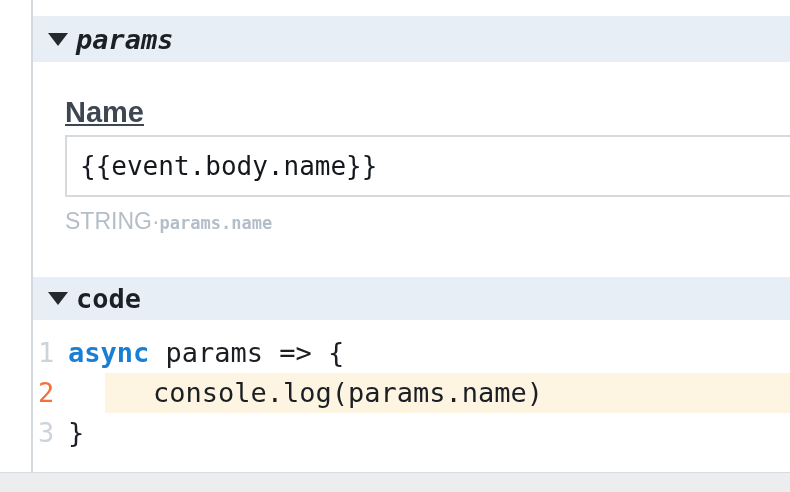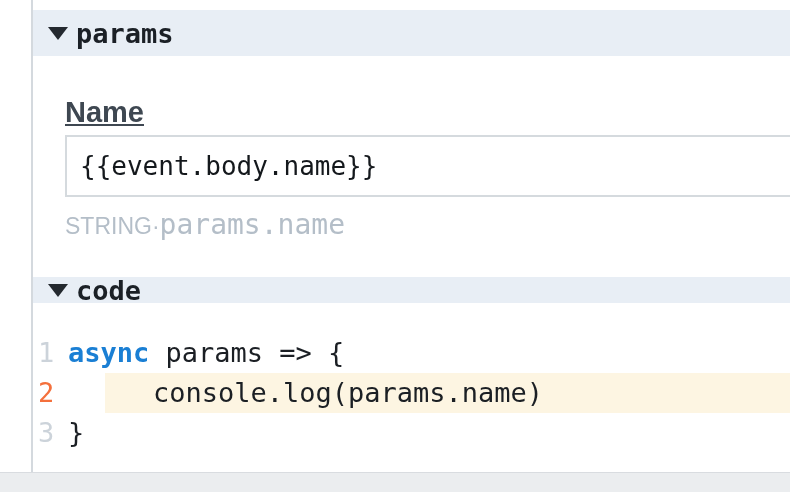--- a/index.html
+++ b/index.html
@@ -10,22 +10,22 @@
   }
   .left-border {
     position:absolute; left:31px; top:0; width:2px; height:472px;
     background:#d4d9de;
   }
   .section-header {
     position:absolute; left:33px; right:0; height:46px;
     background:#e8eef5; display:flex; align-items:center;
     padding-left:15px; box-sizing:border-box; cursor:pointer;
   }
-  #params-header { top:10px; }
-  #code-header   { top:277px; height:26px; }
+  #params-header { top:16px;font-style:italic; }
+  #code-header   { top:277px; height:43px; }
   .tri {
     width:0; height:0;
     border-left:10px solid transparent;
     border-right:10px solid transparent;
     border-top:13px solid #24292f;
     margin-right:8px; flex:none;
   }
   .section-label {
     font-family:"DejaVu Sans Mono", monospace;
     font-weight:bold; font-size:27px; color:#1b2026;
@@ -39,21 +39,21 @@
     box-sizing:border-box; border:2px solid #d5dade; border-radius:0;
     background:#ffffff; padding:0 0 0 13px;
     font-family:"DejaVu Sans Mono", monospace; font-size:26px; color:#14181c;
     outline:none;
   }
   .field-meta {
     position:absolute; left:65px; top:208px;
     font-size:23px; color:#b4bec8;
     display:flex; align-items:baseline; white-space:pre;
   }
-  .meta-path { font-family:"DejaVu Sans Mono", monospace; font-size:28px; }
+  .meta-path { font-family:"DejaVu Sans Mono", monospace; font-size:17px;font-weight:bold; }
   .editor {
     position:absolute; left:33px; top:320px; right:0; height:152px;
     background:#ffffff; padding-top:13px; box-sizing:border-box;
     font-family:"DejaVu Sans Mono", monospace; font-size:27px;
     cursor:text;
   }
   .code-line { display:flex; height:40px; line-height:40px; white-space:pre; }
   .gutter {
     width:35px; padding-left:5px; box-sizing:border-box;
     color:#ccd3da; flex:none;

